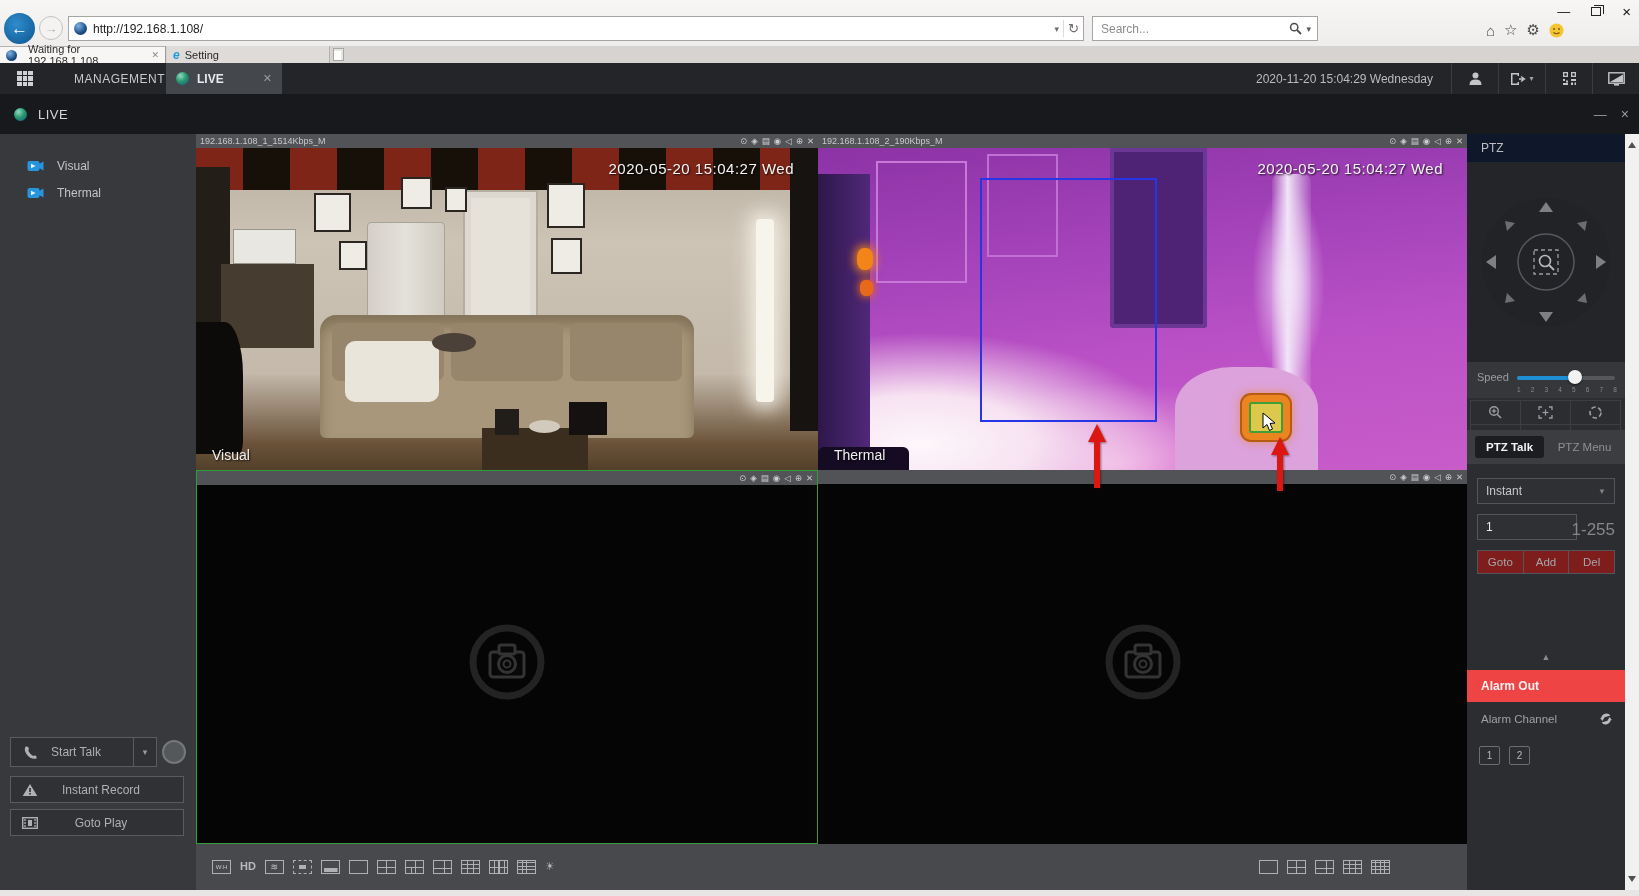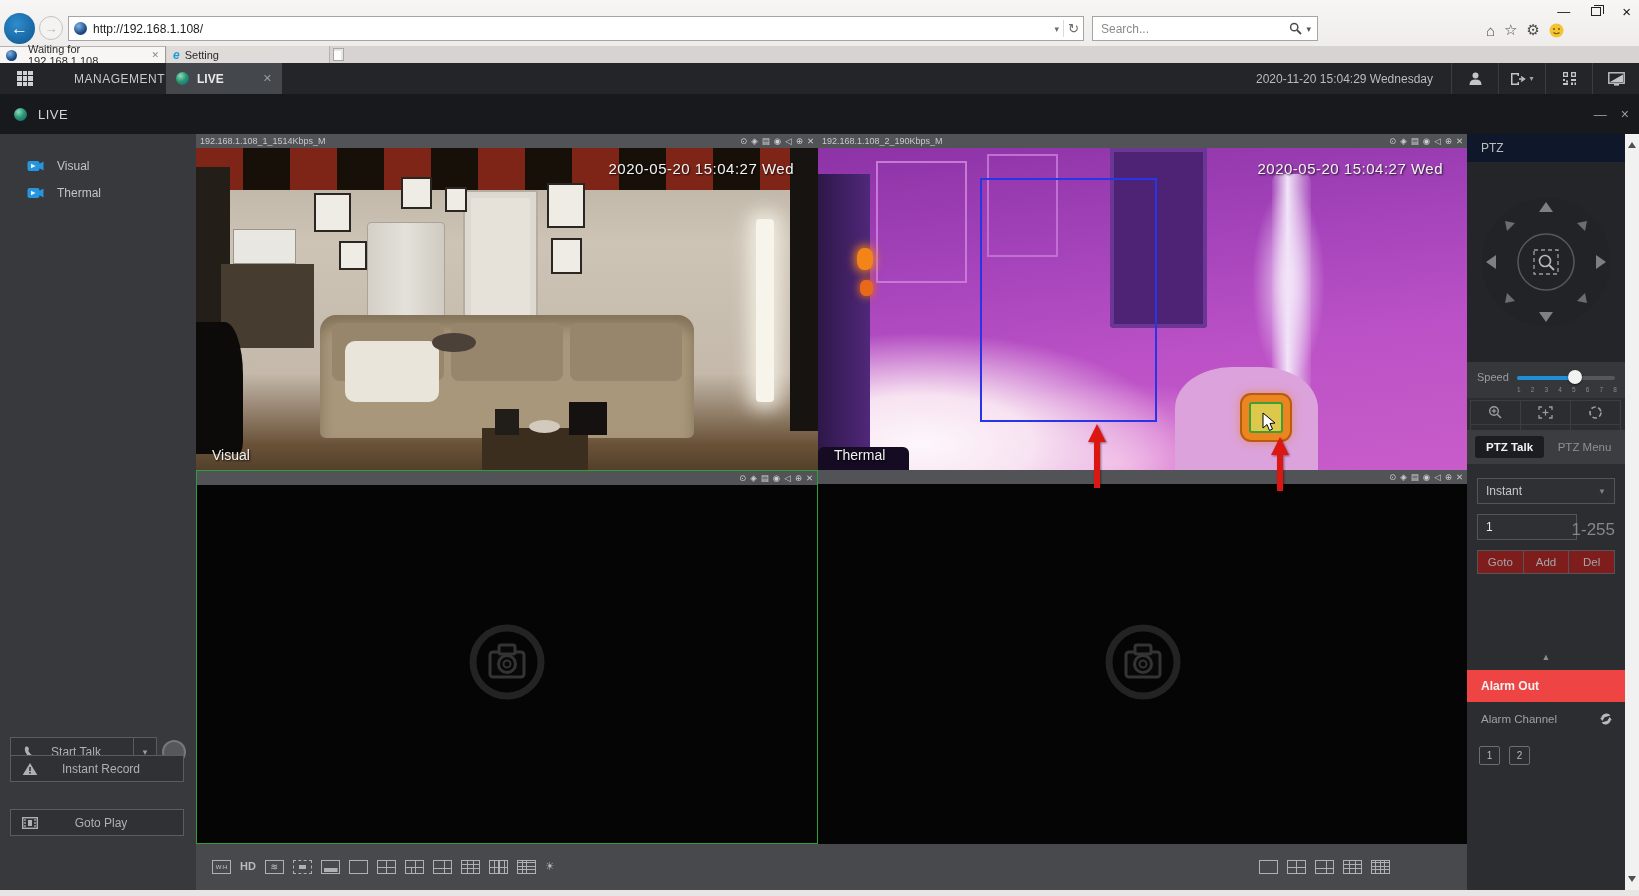--- a/index.html
+++ b/index.html
@@ -336,21 +336,21 @@
             <path d="M4.5 2.5 C9 2 10.5 6 8.5 9 C10.5 13 13.5 16 17 17.5 C20 15.5 22.5 17.5 21.5 21.5 C17 23.5 10 21 5.8 14.8 C2 9 2.5 4.5 4.5 2.5Z" fill="#aeb0b3"></path>
           </svg>
         </span>
       <span class="bl">Start Talk</span>
     </div>
     <div class="st-arrow" style="top:603px">
         <span>▾</span>
       </div>
     <div class="st-led" style="top:606px"></div>
 
-    <div class="sbtn" style="left:10px;top:621px;width:174px;height:27px">
+    <div class="sbtn" style="left:10px;top:642px;width:174px;height:27px">
       <span class="ic">
           <svg width="16" height="14" viewBox="0 0 16 14">
             <polygon points="8,1 15.3,13 0.7,13" fill="#aeb0b3"></polygon>
             <rect x="7.2" y="5" width="1.6" height="4" fill="#2f3135"></rect>
             <rect x="7.2" y="10" width="1.6" height="1.6" fill="#2f3135"></rect>
           </svg>
         </span>
       <span class="bl">Instant Record</span>
     </div>
     <div class="sbtn" style="left:10px;top:675px;width:174px;height:27px">

